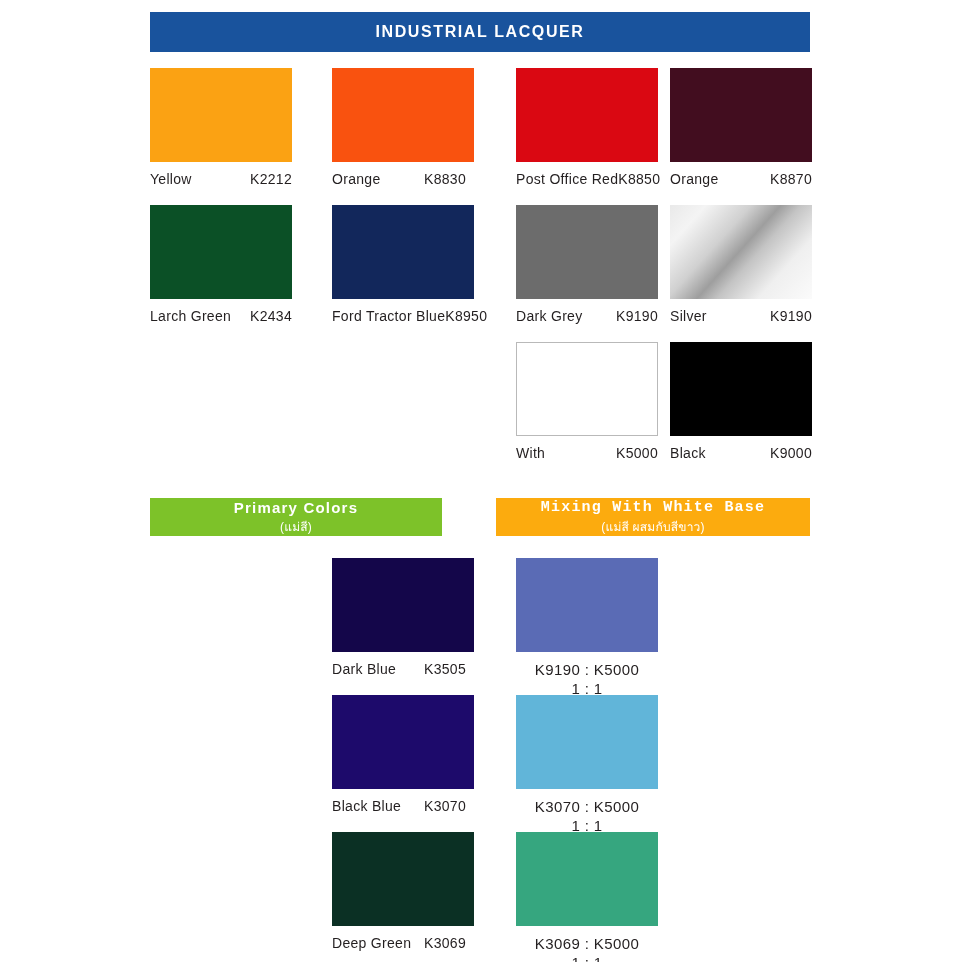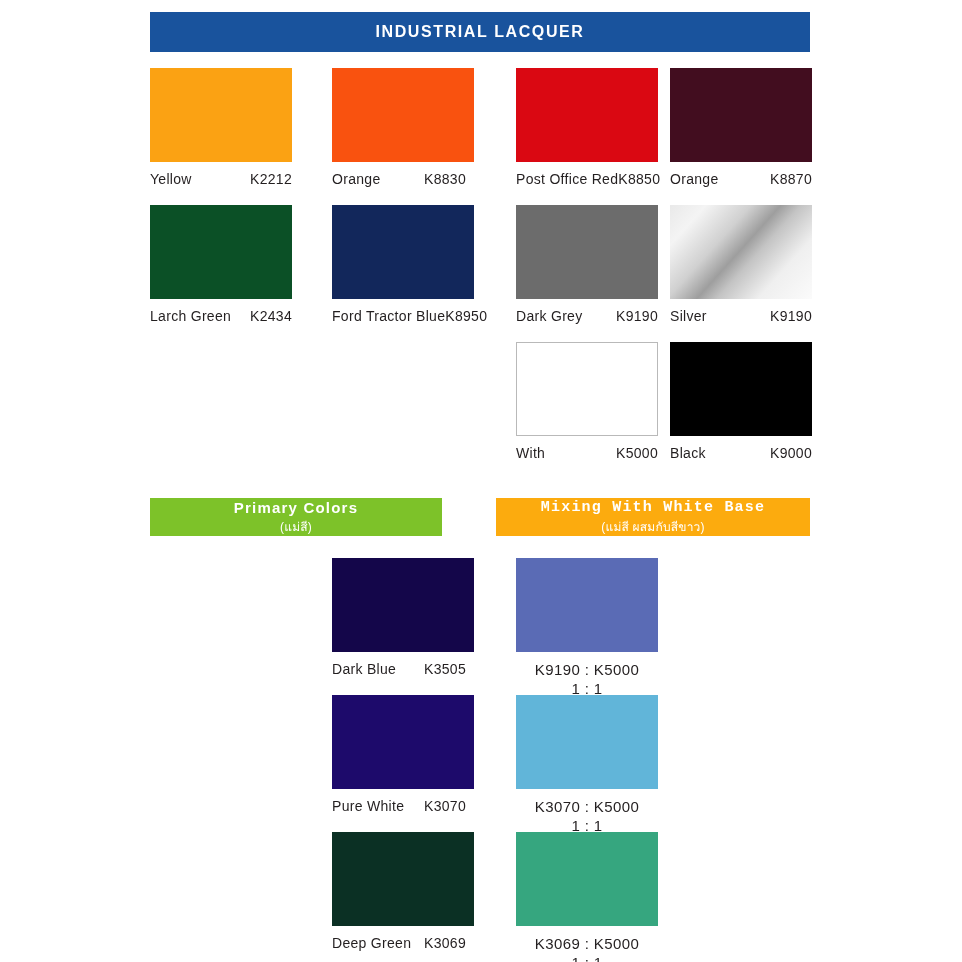--- a/index.html
+++ b/index.html
@@ -202,21 +202,21 @@
   <span class="chip" style="background-color: rgb(20, 6, 74);"></span>
   <div class="cap">
     <span class="nm">Dark Blue</span>
     <span class="cd">K3505</span>
   </div>
 </div>
 
 <div class="cell c2 pr2">
   <span class="chip" style="background-color: rgb(29, 10, 107);"></span>
   <div class="cap">
-    <span class="nm">Pure White</span>
+    <span class="nm">Black Blue</span>
     <span class="cd">K3070</span>
   </div>
 </div>
 
 <div class="cell c2 pr3">
   <span class="chip" style="background-color: rgb(11, 48, 36);"></span>
   <div class="cap">
     <span class="nm">Deep Green</span>
     <span class="cd">K3069</span>
   </div>

